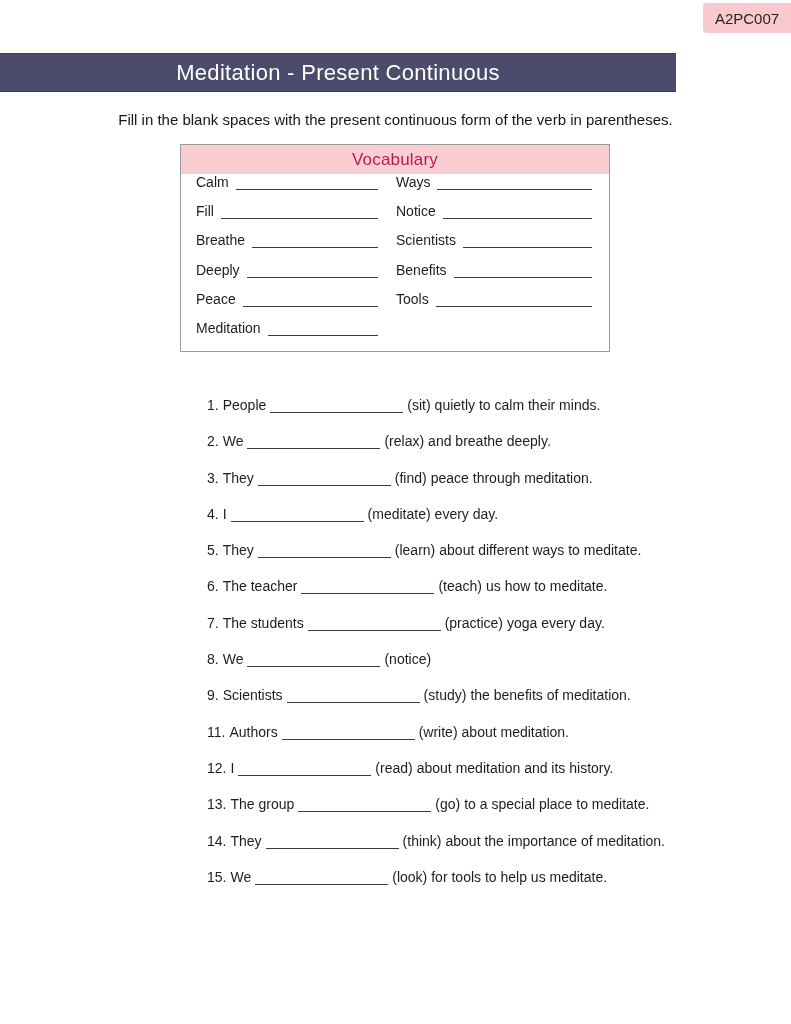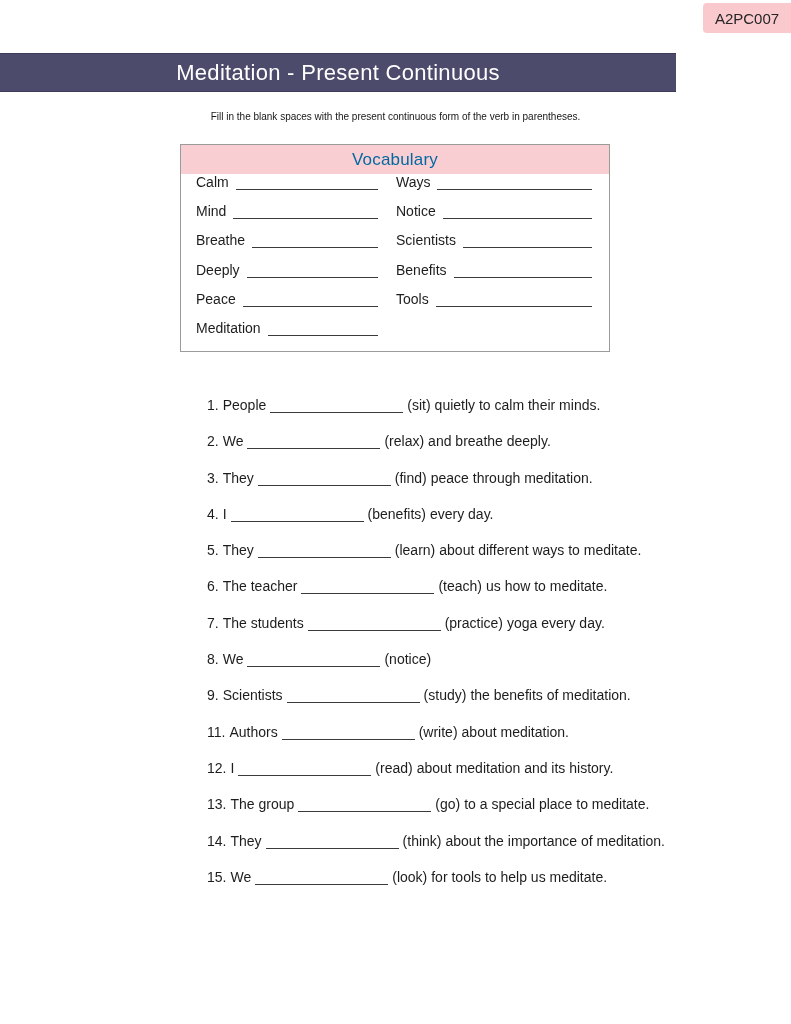--- a/index.html
+++ b/index.html
@@ -40,35 +40,35 @@
     border-bottom: 1px solid #3d3c58;
     display: flex; align-items: center; justify-content: center;
   }
   .header-title {
     color: #ffffff; font-size: 22px; letter-spacing: 0.3px;
   }
 
   
   .instruction {
     position: absolute; top: 111px; left: 0; width: 791px;
-    text-align: center; font-size: 10px; color: #161616;
+    text-align: center; font-size: 15px; color: #161616;
   }
 
   
   .vocab-box {
     position: absolute; left: 180px; top: 144px;
     width: 430px; height: 208px;
     border: 1px solid #9b9b9b;
     background: #ffffff;
   }
   .vocab-header {
     height: 29px;
     background: var(--vocab-header-bg);
     display: flex; align-items: center; justify-content: center;
-    font-size: 17px; color: #0369a1; letter-spacing: 0.2px;
+    font-size: 17px; color: #be185d; letter-spacing: 0.2px;
   }
   .v-col { position: absolute; top: 29px; }
   .v-col-left  { left: 15px;  width: 182px; }
   .v-col-right { left: 215px; width: 196px; }
   .vocab-row {
     display: flex; align-items: baseline;
     height: 29.2px; font-size: 14px; column-gap: 7px;
     white-space: nowrap;
   }
   .v-blank {
@@ -105,21 +105,21 @@
 
   <div class="vocab-box">
     <div class="vocab-header">Vocabulary</div>
     <div class="v-col v-col-left">
   <div class="vocab-row">
     <span class="v-label">Calm</span>
     <span class="v-blank"></span>
   </div>
 
   <div class="vocab-row">
-    <span class="v-label">Mind</span>
+    <span class="v-label">Fill</span>
     <span class="v-blank"></span>
   </div>
 
   <div class="vocab-row">
     <span class="v-label">Breathe</span>
     <span class="v-blank"></span>
   </div>
 
   <div class="vocab-row">
     <span class="v-label">Deeply</span>
@@ -186,21 +186,21 @@
     <span class="s-subj">They</span>
     <span class="s-blank"></span>
     <span class="s-verb">(find)</span>
     <span class="s-rest">peace through meditation.</span>
   </div>
 
   <div class="sentence">
     <span class="s-num">4.</span>
     <span class="s-subj">I</span>
     <span class="s-blank"></span>
-    <span class="s-verb">(benefits)</span>
+    <span class="s-verb">(meditate)</span>
     <span class="s-rest">every day.</span>
   </div>
 
   <div class="sentence">
     <span class="s-num">5.</span>
     <span class="s-subj">They</span>
     <span class="s-blank"></span>
     <span class="s-verb">(learn)</span>
     <span class="s-rest">about different ways to meditate.</span>
   </div>

